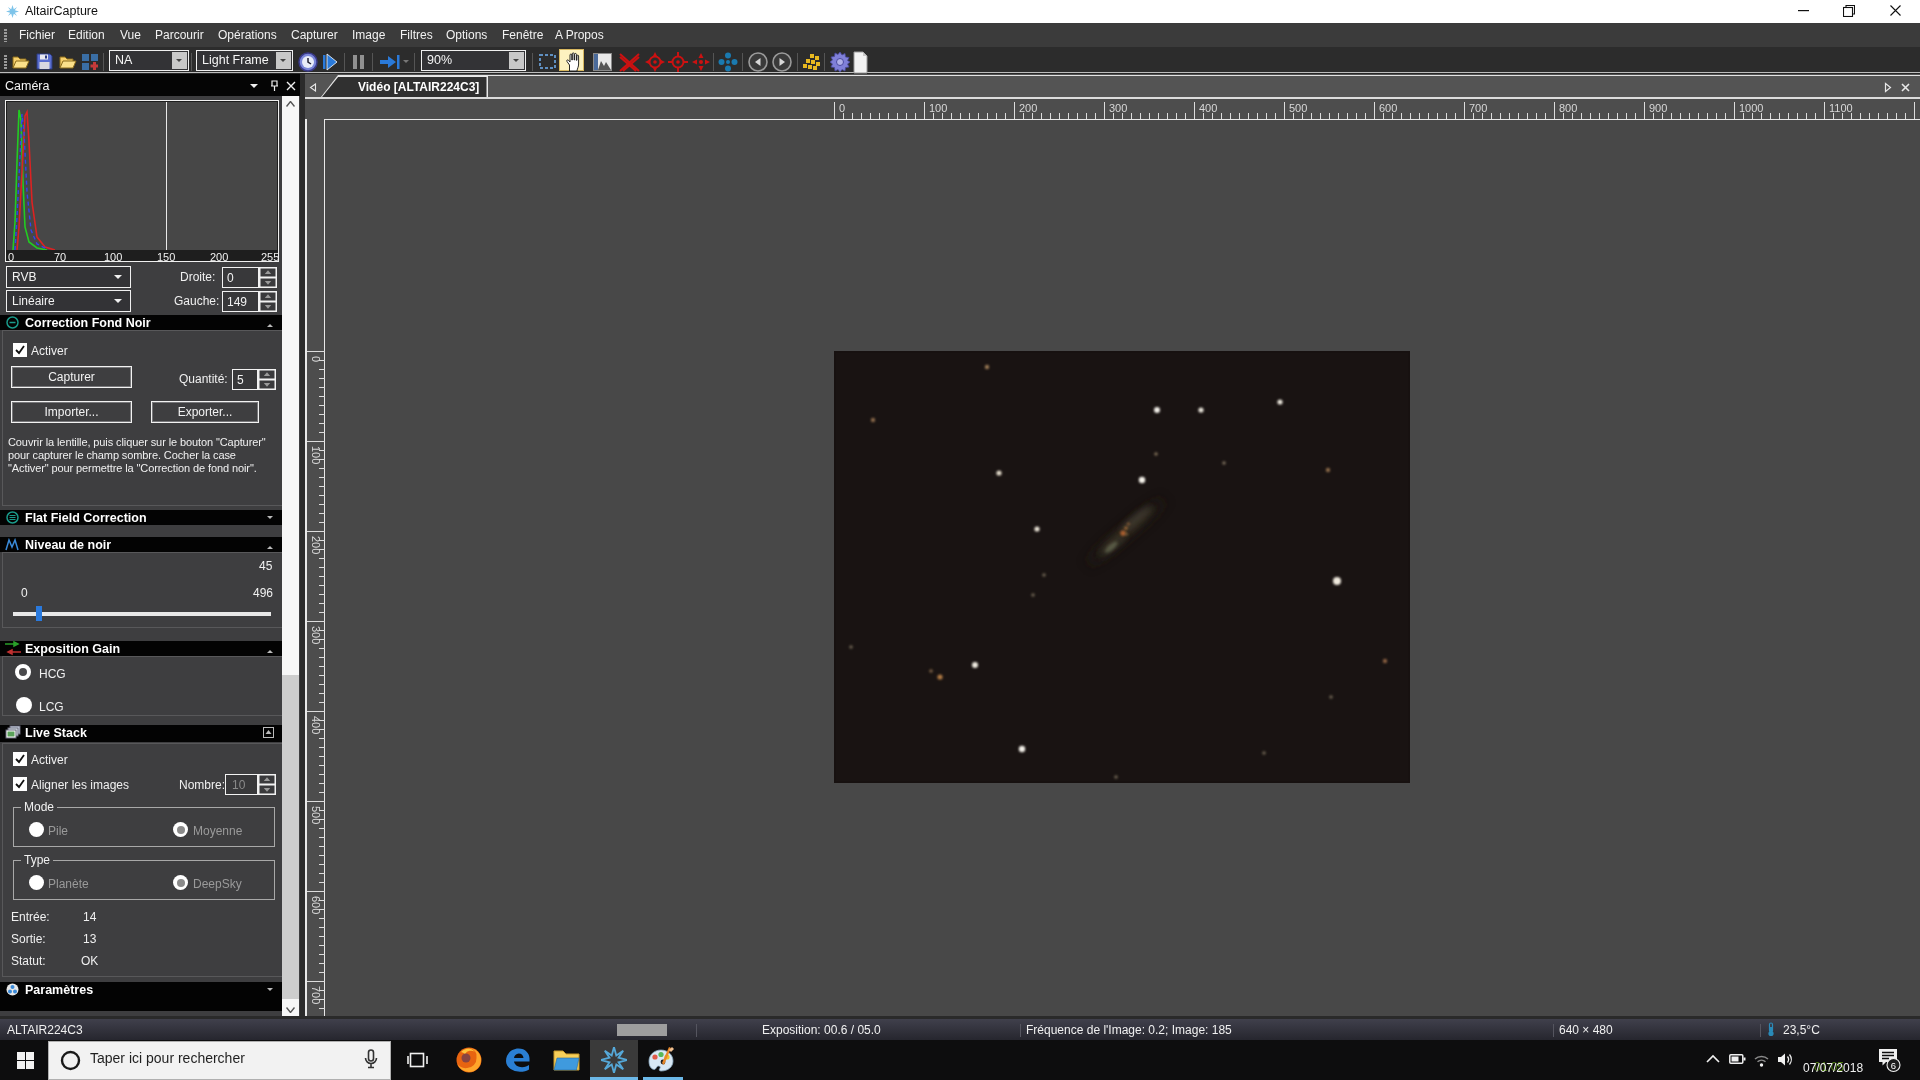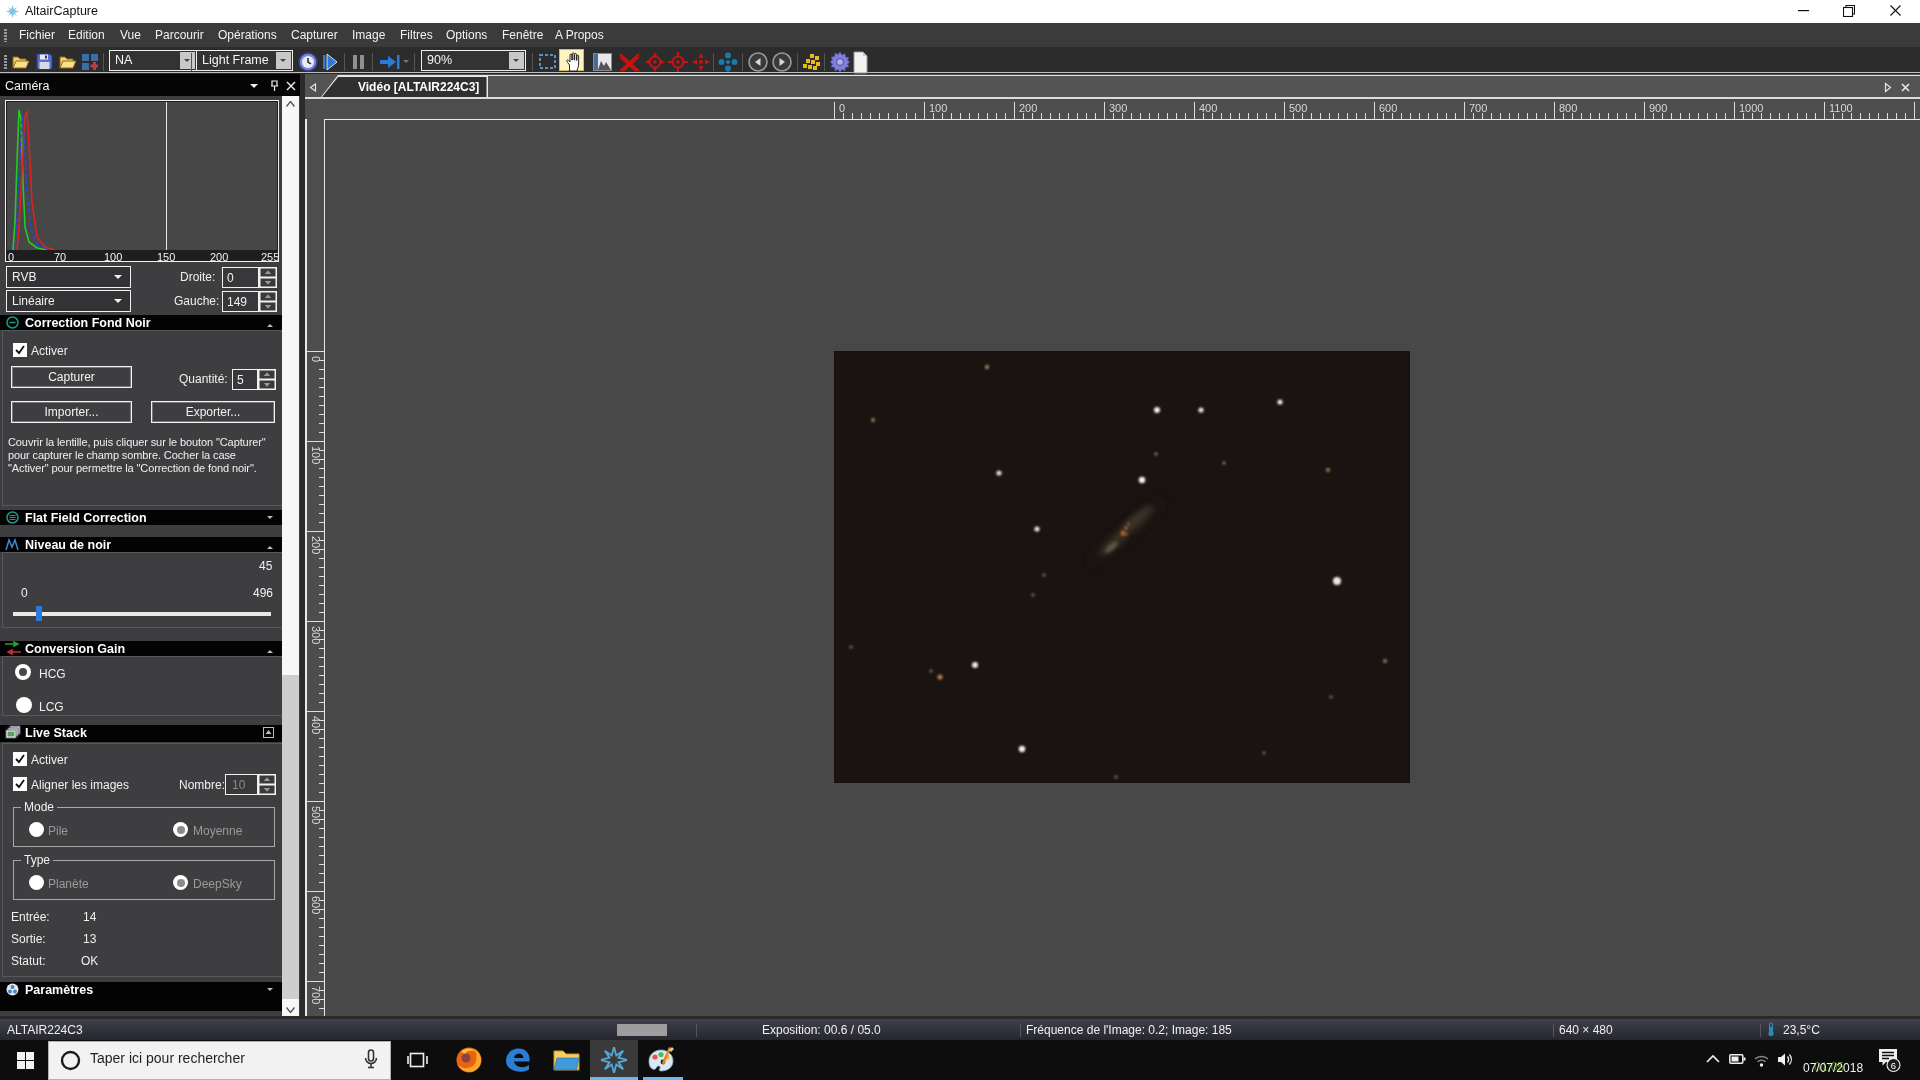--- a/index.html
+++ b/index.html
@@ -116,21 +116,21 @@
     </svg>
 
     <svg class="abs" style="left:82px;top:7px" width="16" height="16" viewBox="0 0 16 16">
       <rect x="0" y="0" width="7" height="7" fill="#3a6ea5"></rect>
       <rect x="9" y="0" width="7" height="7" fill="#3a6ea5"></rect>
       <rect x="0" y="9" width="7" height="7" fill="#3a6ea5"></rect>
       <path d="M12.5 8 V16 M8.5 12 H16" stroke="#c43a3a" stroke-width="3"></path>
     </svg>
     <div class="tsep" style="left:103px"></div>
 
-    <div class="combo" style="left:109px;width:88px">
+    <div class="combo" style="left:109px;width:80px">
         <span class="ctext">NA</span>
         <span class="cbtn"></span>
       </div>
     <div class="tsep" style="left:191px"></div>
 
     <div class="combo" style="left:196px;width:97px">
         <span class="ctext">Light Frame</span>
         <span class="cbtn"></span>
       </div>
 
@@ -333,21 +333,21 @@
       <div class="spinbtns" style="left:255px;top:38px;height:21px">
         <svg class="abs" style="left:0;top:0" width="18" height="21" viewBox="0 0 18 21">
             <rect width="18" height="21" fill="#f2f2f2"></rect>
             <rect x="1.5" y="1.5" width="15" height="8" fill="#3a3a3c"></rect>
             <rect x="1.5" y="11.5" width="15" height="8" fill="#3a3a3c"></rect>
             <path d="M9 3.2 L12.2 7 H5.8 Z" fill="#9a9a9a"></path>
             <path d="M9 17.8 L12.2 14 H5.8 Z" fill="#9a9a9a"></path>
           </svg>
       </div>
       <div class="btn" style="left:8px;top:70px;width:121px;height:22px;line-height:20px">Importer...</div>
-      <div class="btn" style="left:148px;top:70px;width:124px;height:22px;line-height:20px">Exporter...</div>
+      <div class="btn" style="left:148px;top:70px;width:108px;height:22px;line-height:20px">Exporter...</div>
       <div class="abs wtext" style="left:5px;top:105px;width:280px;font-size:11px;line-height:12.9px;white-space:nowrap;letter-spacing:-0.1px">Couvrir la lentille, puis cliquer sur le bouton "Capturer"<br>pour capturer le champ sombre. Cocher la case<br>"Activer" pour permettre la "Correction de fond noir".</div>
     </div>
 
     <div class="secthdr" style="top:436px">
       <svg class="abs" style="left:6px;top:1px" width="13" height="13" viewBox="0 0 13 13">
           <circle cx="6.5" cy="6.5" r="5.5" fill="none" stroke="#1a9a8a" stroke-width="1.5"></circle>
           <path d="M3.5 4.5 H9.5 M3.5 6.5 H9.5 M3.5 8.5 H9.5" stroke="#1a9a8a" stroke-width="1.2"></path>
         </svg>
       <div class="abs" style="left:25px;top:1px">Flat Field Correction</div>
       <div class="abs" style="left:267px;top:6px;border:3.5px solid transparent;border-top-color:#bbb"></div>
@@ -366,21 +366,21 @@
       <div class="abs wtext" style="left:250px;top:33px">496</div>
       <div class="abs" style="left:10px;top:59px;width:258px;height:4px;background:#e8e8e8"></div>
       <div class="abs" style="left:33px;top:53px;width:6px;height:15px;background:#2a7ade"></div>
     </div>
 
     <div class="secthdr" style="top:567px">
       <svg class="abs" style="left:4px;top:0" width="18" height="15" viewBox="0 0 18 15">
         <path d="M1 3 H10 M10 1 L14 3 L10 5 Z" stroke="#2aa02a" fill="#2aa02a" stroke-width="1.5"></path>
         <path d="M17 11 H8 M8 9 L4 11 L8 13 Z" stroke="#c03030" fill="#c03030" stroke-width="1.5"></path>
       </svg>
-      <div class="abs" style="left:25px;top:1px">Conversion Gain</div>
+      <div class="abs" style="left:25px;top:1px">Exposition Gain</div>
       <div class="abs" style="left:267px;top:6px;border:3.5px solid transparent;border-bottom-color:#bbb"></div>
     </div>
     <div class="sectbox" style="top:582px;height:60px">
       <div class="abs" style="left:12px;top:7px;width:16px;height:16px;border-radius:50%;background:#4a4a4c;border:4px solid #fff"></div>
       <div class="abs wtext" style="left:36px;top:10px">HCG</div>
       <div class="abs" style="left:13px;top:40px;width:16px;height:16px;border-radius:50%;background:#fff"></div>
       <div class="abs wtext" style="left:36px;top:43px">LCG</div>
     </div>
 
     <div class="secthdr" style="top:651px;height:17px">

